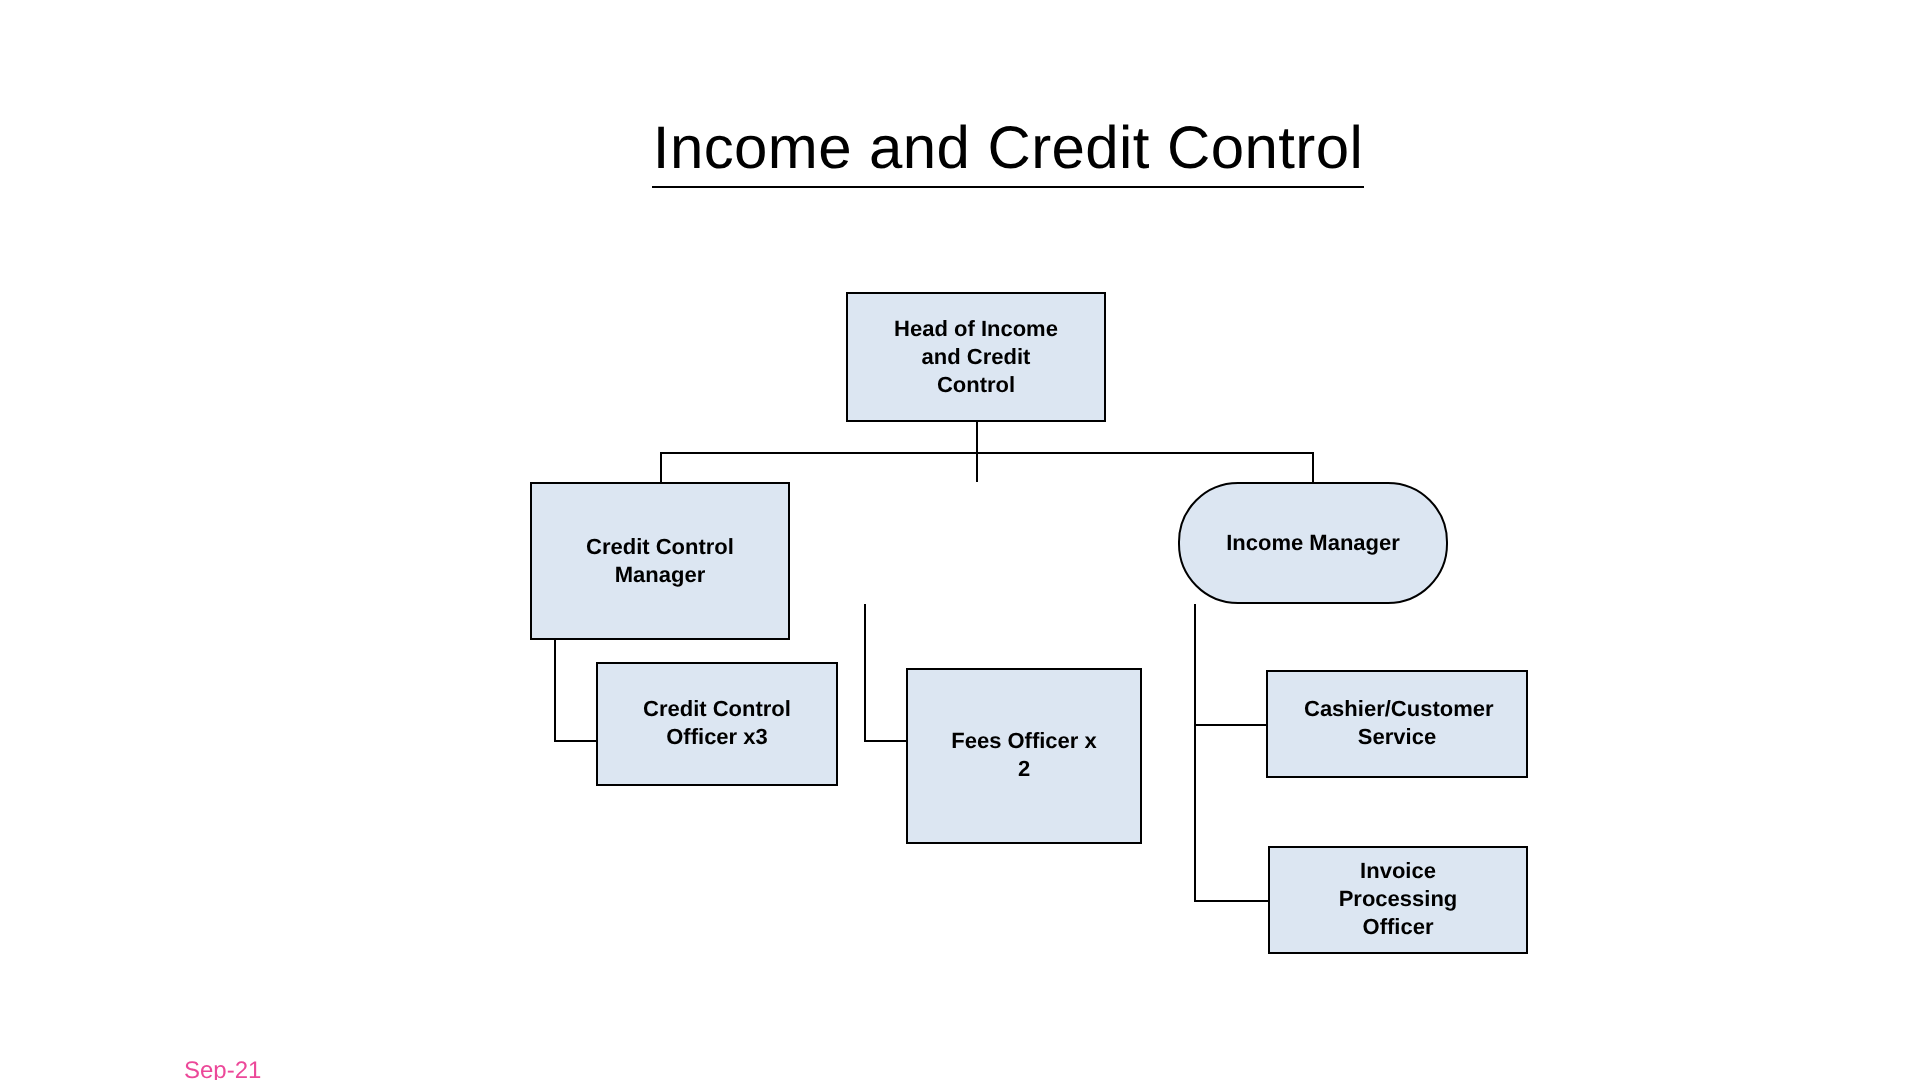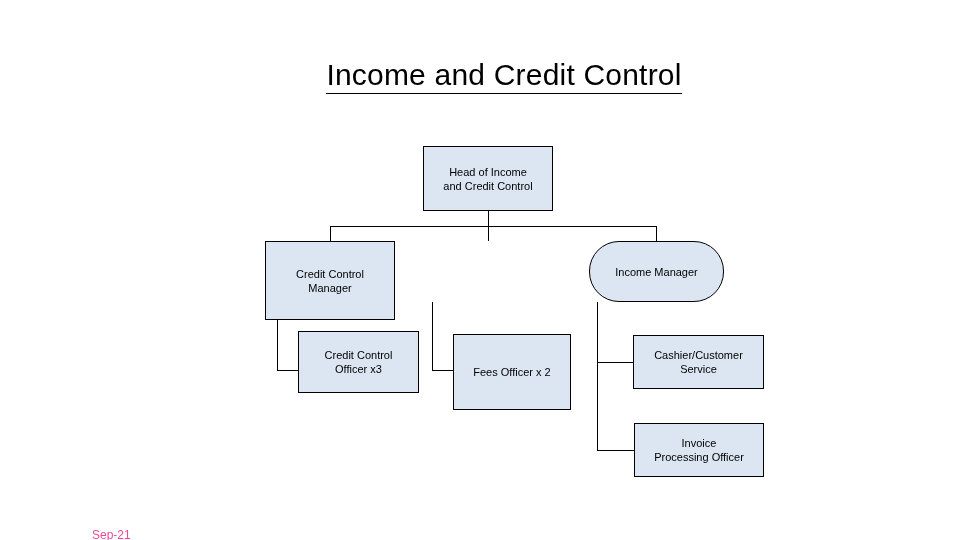--- a/index.html
+++ b/index.html
@@ -37,20 +37,21 @@
     background: #dce6f2;
     border: 1px solid #000000;
     color: #000000;
     font-size: 11px;
     line-height: 14px;
     text-align: center;
     display: flex;
     align-items: center;
     justify-content: center;
     padding: 2px 18px;
+    font-weight: bold;
   }
   .node span {
     display: block;
     width: 100%;
   }
   .connector {
     position: absolute;
     background: #000000;
   }
   .h { height: 1px; }
@@ -96,21 +97,21 @@
 
 
   <div class="node" style="left:565px; top:241px; width:135px; height:61px;border-radius:30px;">
     <span>Income Manager</span>
   </div>
 
   <div class="node" style="left:274px; top:331px; width:121px; height:62px;">
     <span>Credit Control Officer x3</span>
   </div>
 
-  <div class="node" style="left:429px; top:334px; width:118px; height:76px;">
+  <div class="node" style="left:429px; top:334px; width:118px; height:88px;">
     <span>Fees Officer x 2</span>
   </div>
 
   <div class="node" style="left:609px; top:335px; width:131px; height:54px;">
     <span>Cashier/Customer Service</span>
   </div>
 
   <div class="node" style="left:610px; top:423px; width:130px; height:54px;">
     <span>Invoice Processing Officer</span>
   </div>

